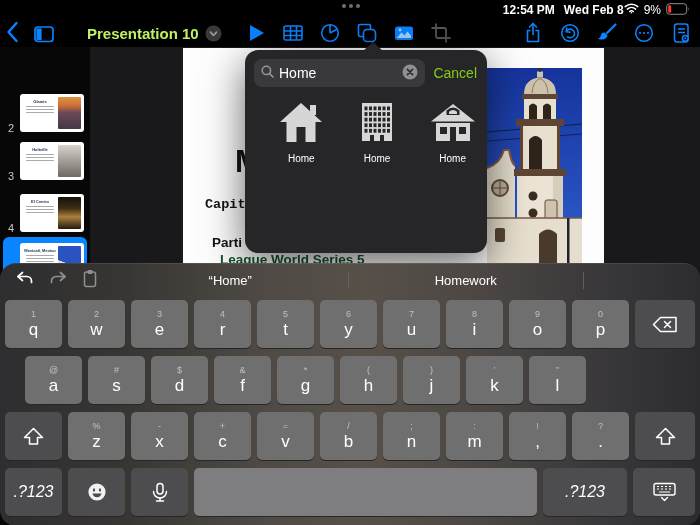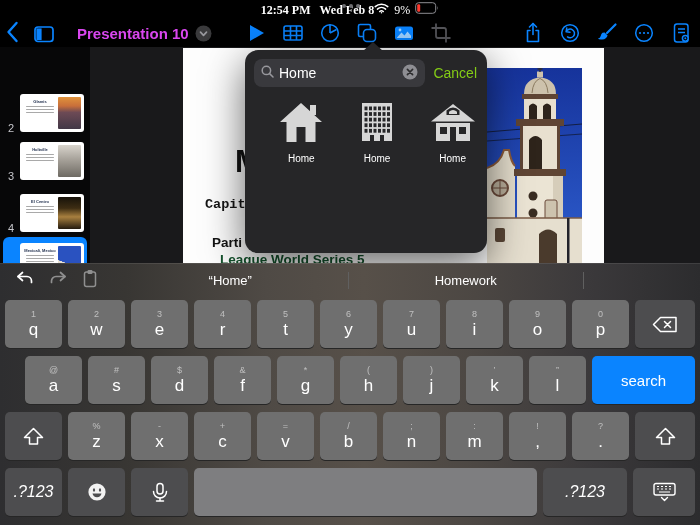--- a/index.html
+++ b/index.html
@@ -1,28 +1,28 @@
 <!DOCTYPE html>
 <html><head>
 <meta charset="utf-8">
 <style>
   html,body{margin:0;padding:0;background:#222;}
   #app{position:relative;width:700px;height:525px;overflow:hidden;background:#000;
        font-family:"Liberation Sans",sans-serif;-webkit-font-smoothing:antialiased;}
   
   .status{position:absolute;top:0;left:0;right:0;height:20px;display:flex;align-items:center;
-          justify-content:center;padding:0 10px;color:#fff;font-size:12px;font-family:Liberation Serif, serif;}
+          justify-content:flex-end;padding:0 10px;color:#fff;font-size:12px;}
   .status .left{display:flex;gap:9px;font-weight:bold;}
   .status .right{display:flex;align-items:center;gap:5px;}
   .mdots{position:absolute;left:342px;top:4px;width:4px;height:4px;border-radius:2px;background:#6e6e72;
          box-shadow:7px 0 0 #6e6e72,14px 0 0 #6e6e72;}
   
   .toolbar{position:absolute;top:20px;left:0;right:0;height:27px;}
   .tb-left{position:absolute;left:6px;top:0;display:flex;align-items:center;gap:14px;height:27px;}
-  .doc-title{display:flex;align-items:center;gap:6px;color:#d946ef;font-size:15px;font-weight:bold;margin-left:8px;}
+  .doc-title{display:flex;align-items:center;gap:6px;color:#bef264;font-size:15px;font-weight:bold;margin-left:18px;}
   .tb-center{position:absolute;left:245px;top:2px;display:flex;gap:15px;align-items:center;}
   .tb-right{position:absolute;right:8px;top:2px;display:flex;gap:15px;align-items:center;}
   .tbi{width:22px;height:22px;display:block;}
   
   .sidebar{position:absolute;top:47px;left:0;width:90px;bottom:0;background:#070708;}
   .canvas{position:absolute;top:47px;left:90px;right:0;bottom:0;background:#19191b;}
   .slide{position:absolute;left:93px;top:1px;width:421px;height:215px;background:#fdfdfd;overflow:hidden;}
   .slide .bigletter{position:absolute;left:52px;top:96px;width:13px;height:34px;overflow:hidden;
         font-size:31px;font-weight:bold;color:#141414;}
   .slide .l1{position:absolute;left:22px;top:149px;font-size:13.5px;font-weight:bold;color:#141414;font-family:Liberation Mono, monospace;}
@@ -58,21 +58,21 @@
   .sfield{flex:1;height:28px;background:#39393d;border-radius:8px;display:flex;align-items:center;
           padding:0 7px;gap:5px;color:#fff;font-size:14px;}
   .sfield .val{flex:1;}
   .cancel{color:#84cc16;font-size:14px;white-space:nowrap;}
   .results{display:flex;padding:12px 0 0 22px;gap:7px;}
   .rcell{width:70px;text-align:center;}
   .rcell .lbl{font-size:10px;color:#fff;margin-top:4px;}
   
   .kb{position:absolute;left:0;right:0;top:263px;height:262px;z-index:100;
       background:linear-gradient(90deg,#2e2e30 0%,#383633 18%,#4f4a45 38%,#575049 52%,#4c4743 68%,#3b393b 84%,#2c2c2e 100%);
-      border-top:1px solid rgba(255,255,255,.09);}
+      border-top:1px solid rgba(255,255,255,.09);border-radius:16px;}
   .sugg{height:33px;position:relative;display:flex;align-items:center;}
   .sugg-icons{display:flex;gap:15px;padding-left:15px;align-items:center;}
   .sugg-items{position:absolute;left:113px;width:471px;height:100%;display:flex;}
   .sugg-cell{flex:1;display:flex;align-items:center;justify-content:center;color:#fff;font-size:13px;}
   .sugg-div{width:1px;margin:8px 0;background:#606060;}
   .rows{padding:3px 5px 0 5px;}
   .krow{display:flex;gap:6px;height:48px;margin-bottom:8px;}
   .krow2{padding-left:20px;}
   .key{width:57px;flex:none;background:#6f6f6f;border-radius:5px;box-shadow:0 1px 0 #262626;
        display:flex;flex-direction:column;align-items:center;justify-content:center;color:#fff;}
@@ -516,21 +516,20 @@
             <div class="main">j</div>
           </div>
           <div class="key">
             <div class="sub">’</div>
             <div class="main">k</div>
           </div>
           <div class="key">
             <div class="sub">”</div>
             <div class="main">l</div>
           </div>
-          <div class="key search-key">search</div>
         </div>
       <div class="krow" id="krow3">
           <div class="key fn ">
             <svg width="23" height="19" viewBox="0 0 23 19" fill="none" stroke="#fff" stroke-width="1.5" stroke-linejoin="round">
               <path d="M11.5 1.5 L20.5 10.5 H15.5 V17 H7.5 V10.5 H2.5 Z"></path>
             </svg>
           </div>
           <div class="key">
             <div class="sub">%</div>
             <div class="main">z</div>

